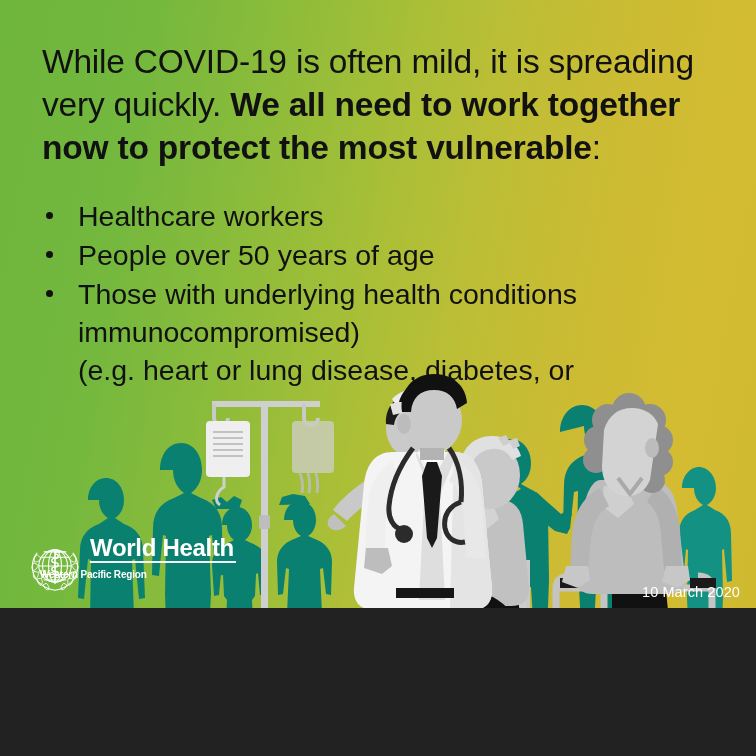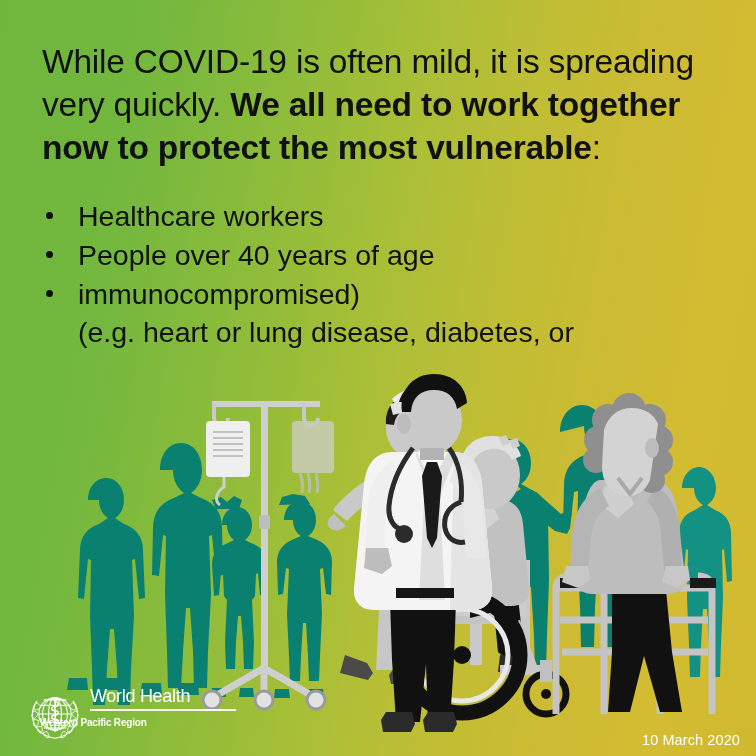--- a/index.html
+++ b/index.html
@@ -4,21 +4,21 @@
 <title>WHO COVID-19 Infographic</title>
 <style>
   html, body {
     margin: 0;
     padding: 0;
     background: #222;
   }
   #poster {
     position: relative;
     width: 756px;
-    height: 756px;
+    height: 608px;
     overflow: hidden;
     font-family: "Liberation Sans", sans-serif;
     background: linear-gradient(100deg,
         #6fb63c 0%,
         #74b83e 18%,
         #8ebc3a 34%,
         #a8bf37 48%,
         #bfbe35 62%,
         #cdbb33 76%,
         #d3bc32 88%,
@@ -88,22 +88,22 @@
     width: 54px;
     height: 54px;
     flex: 0 0 54px;
     margin-top: 2px;
   }
   #logo-text {
     margin-left: 8px;
     color: #ffffff;
   }
   .logo-line {
-    font-size: 18px;
-    font-weight: 400;
+    font-size: 24px;
+    font-weight: 700;
     line-height: 20px;
     letter-spacing: -0.3px;
     white-space: nowrap;
   }
   #logo-rule {
     height: 2px;
     background: #ffffff;
     margin: 3px 0 3px 0;
     width: 146px;
     opacity: .95;
@@ -354,24 +354,25 @@
   <div id="textblock">
     <p class="headline"><span>While COVID-19 is often mild, it is spreading very quickly. </span><b>We all need to work together now to protect the most vulnerable</b><span>:</span></p>
 
     <ul id="bullets">
       <li>
         <span class="dot"></span>
         <span>Healthcare workers</span>
       </li>
       <li>
         <span class="dot"></span>
-        <span>People over 40 years of age</span>
+        <span>People over 50 years of age</span>
       </li>
       <li>
         <span class="dot"></span>
+        <span>Those with underlying health conditions</span>
         <span class="l2">immunocompromised)</span>
         <span class="l2">(e.g. heart or lung disease, diabetes, or</span>
       </li>
     </ul>
   </div>
 
   <div id="logo">
     <svg id="logo-emblem" viewBox="0 0 100 100" xmlns="http://www.w3.org/2000/svg">
       <g fill="none" stroke="#ffffff" stroke-width="2">
 

